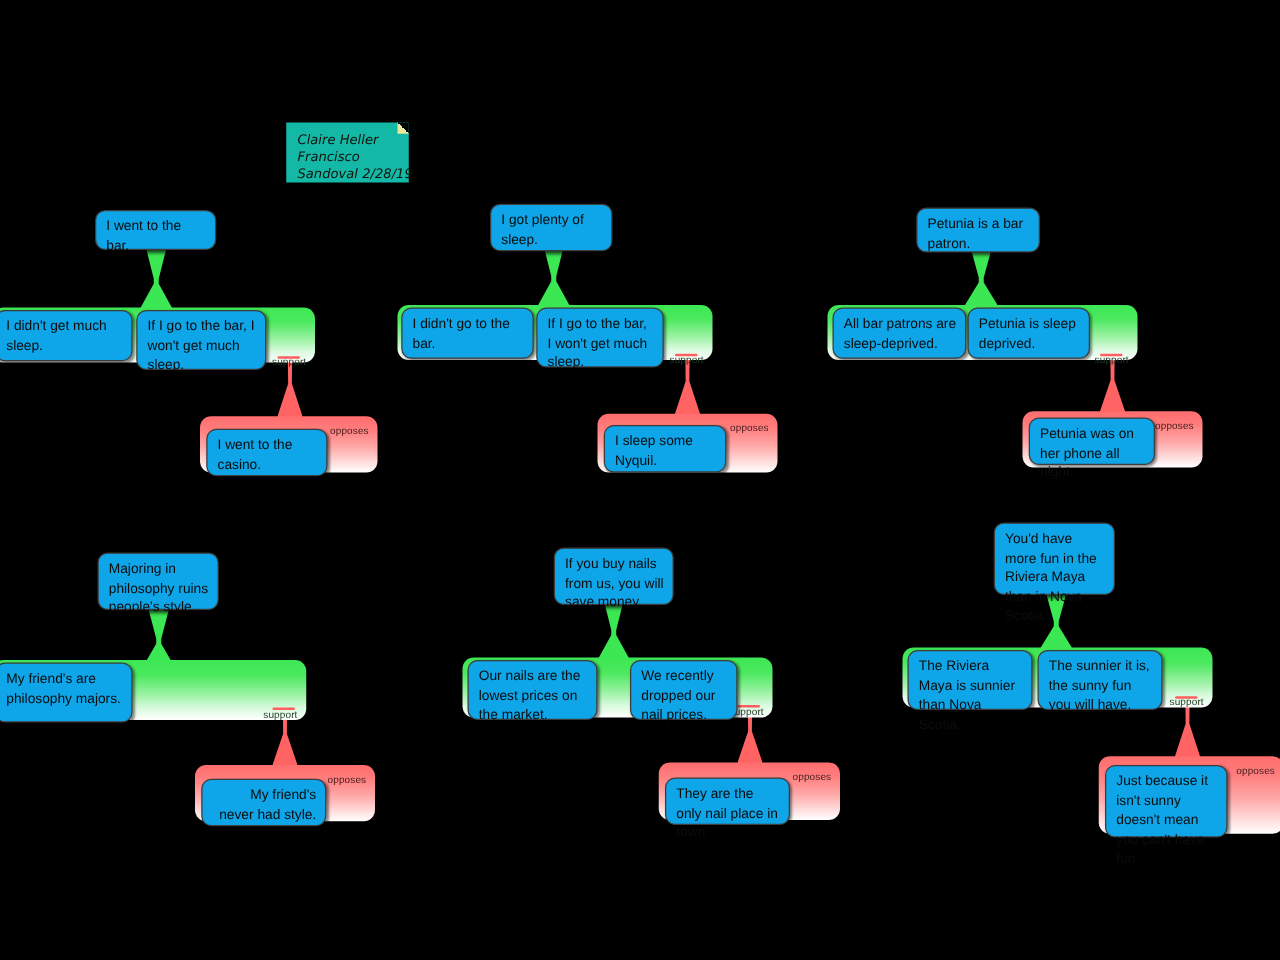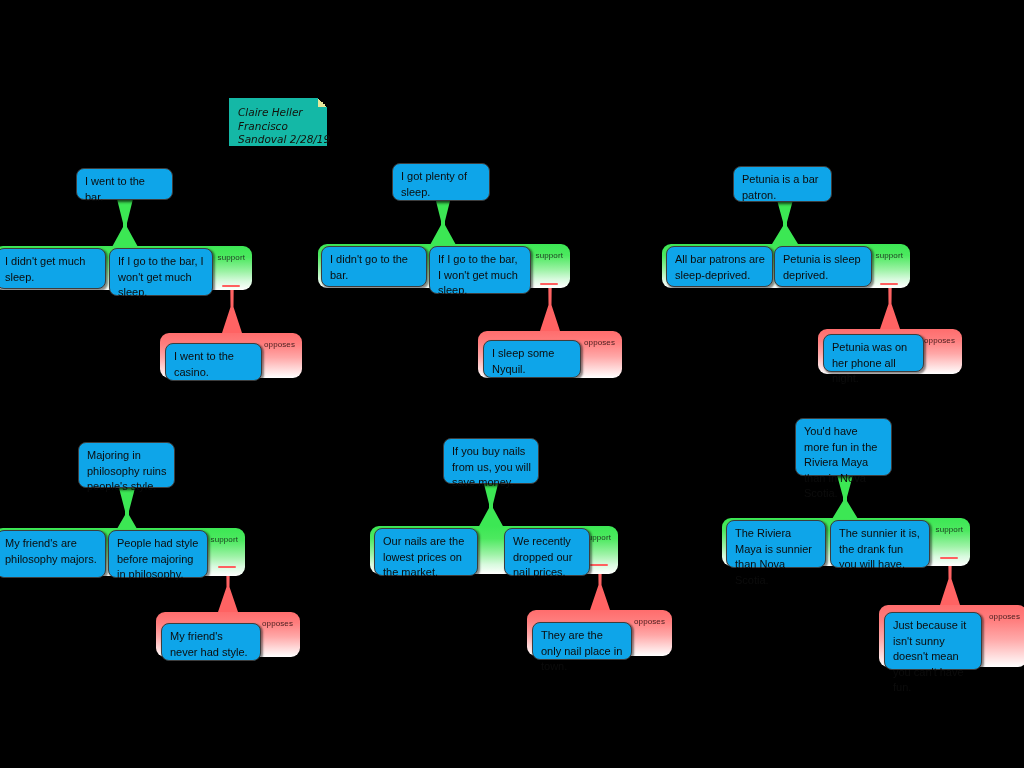--- a/index.html
+++ b/index.html
@@ -87,21 +87,21 @@
                  #ffa8a8 55%, #ffd9d9 80%, #ffffff 100%);
   }
   .group-label {
     position: absolute;
     font-size: 8px;
     line-height: 9px;
     color: #2a2a2a;
     letter-spacing: 0.1px;
     white-space: nowrap;
   }
-  .group.support .group-label { color: #1f3a22; }
+  .group.support .group-label { color: #1f3a22; margin-top: 32px; }
   .group.opposes .group-label { color: #4a2020; }
 
   
   .conn {
     position: absolute;
     z-index: 3;
   }
   .conn svg { display: block; }
 
   
@@ -226,23 +226,22 @@
     </svg>
   </div>
 
   <div class="group opposes" style="left:156px; top:612px; width:144px; height:45px;">
     <span class="group-label" style="right:7px; top:7px;">opposes</span>
   </div>
 
   <div class="node claim" style="left:78px; top:442px; width:97px; height:46px;">Majoring in philosophy ruins people's style.</div>
 
   <div class="node premise" style="left:-4px; top:530px; width:110px; height:48px;">My friend's are philosophy majors.</div>
-  <div class="node premise" style="left:108px; top:530px; width:100px; height:48px;">People had style before majoring in philosophy.</div>
-
-  <div class="node premise" style="left:161px; top:623px; width:100px; height:38px;">My friend's never had style.</div>
+
+  <div class="node premise" style="left:161px; top:623px; width:100px; height:38px;text-align:right;">My friend's never had style.</div>
 
   <div class="conn" style="left:478px; top:480px; width:26px; height:52px;">
     <svg width="26" height="52" viewBox="0 0 26 52">
       <path d="M5,0 L21,0 L15,24 L15,28 L26,48 L26,52 L0,52 L0,48 L11,28 L11,24 Z" fill="#3ce754"></path>
     </svg>
   </div>
 
   <div class="group support" style="left:370px; top:526px; width:248px; height:48px;">
     <span class="group-label" style="right:7px; top:7px;">support</span>
   </div>
@@ -282,17 +281,17 @@
     </svg>
   </div>
 
   <div class="group opposes" style="left:879px; top:605px; width:148px; height:62px;">
     <span class="group-label" style="right:7px; top:7px;">opposes</span>
   </div>
 
   <div class="node claim" style="left:795px; top:418px; width:97px; height:58px;">You'd have more fun in the Riviera Maya than in Nova Scotia.</div>
 
   <div class="node premise" style="left:726px; top:520px; width:100px; height:48px;">The Riviera Maya is sunnier than Nova Scotia.</div>
-  <div class="node premise" style="left:830px; top:520px; width:100px; height:48px;">The sunnier it is, the drank fun you will have.</div>
+  <div class="node premise" style="left:830px; top:520px; width:100px; height:48px;">The sunnier it is, the sunny fun you will have.</div>
 
   <div class="node premise" style="left:884px; top:612px; width:98px; height:58px;">Just because it isn't sunny doesn't mean you can't have fun.</div>
 
 </div>
 
 </body></html>

